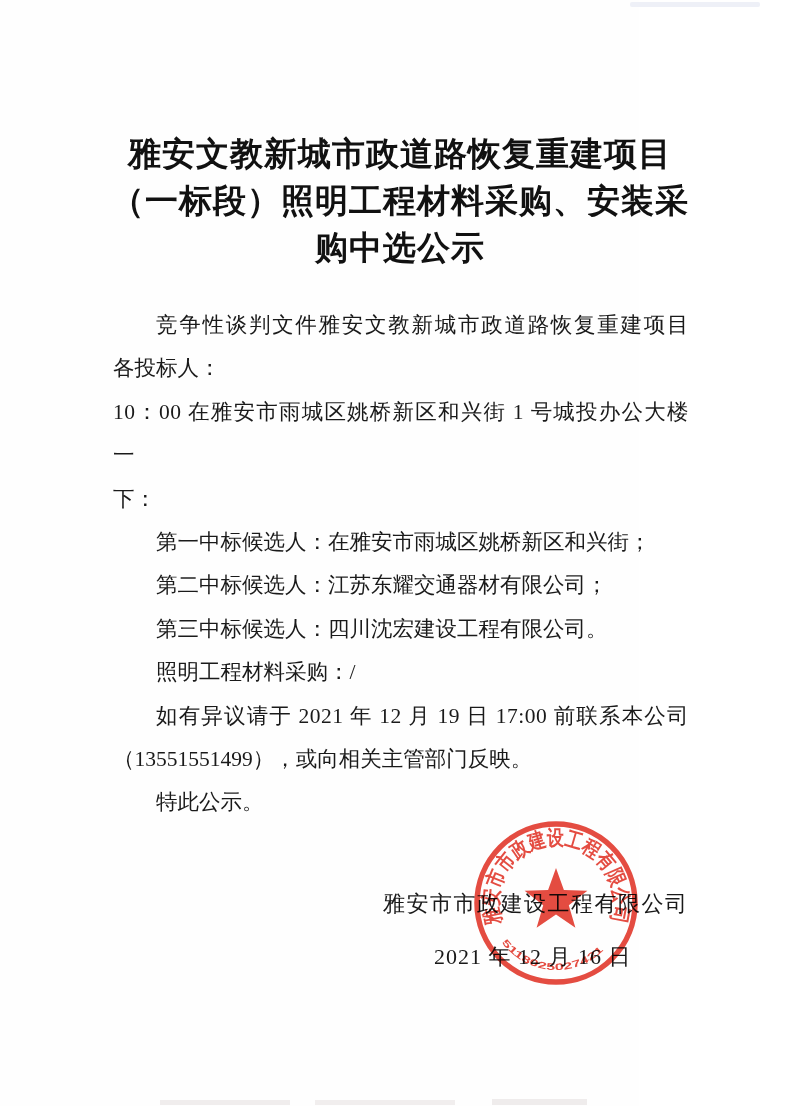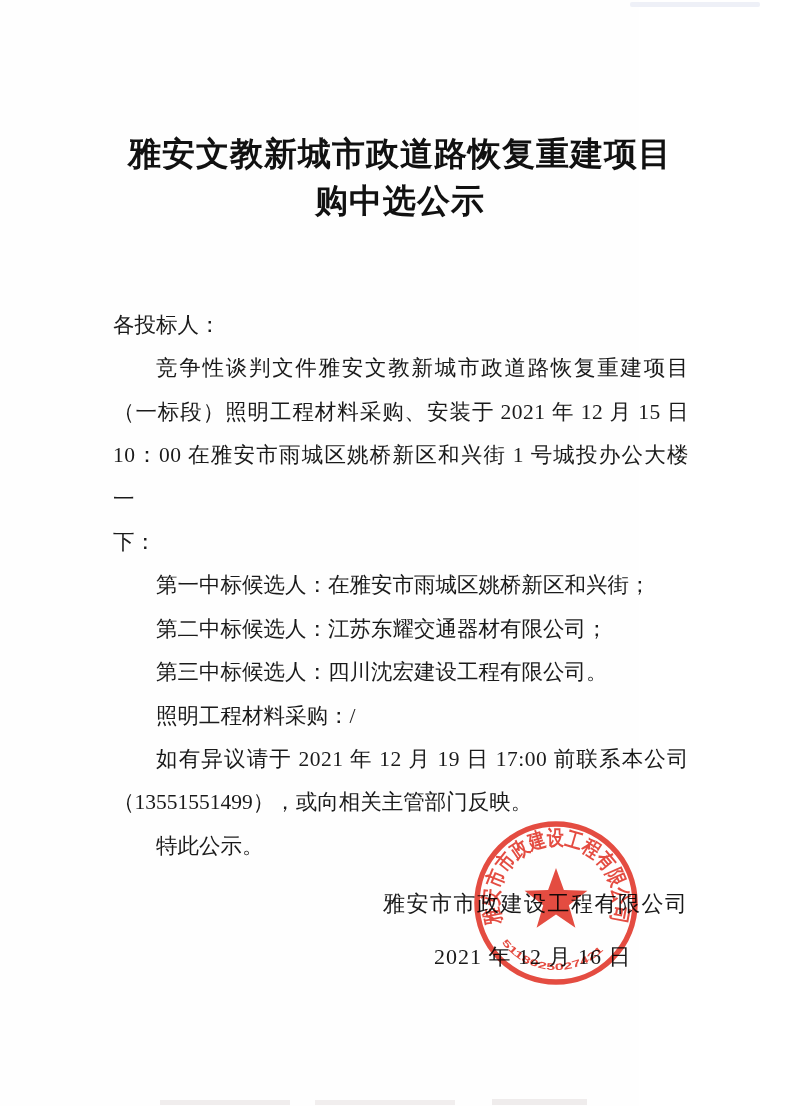--- a/index.html
+++ b/index.html
@@ -65,27 +65,27 @@
 </style>
 </head>
 <body>
 
 <div class="page">
 
   <div class="artifact top-band"></div>
 
   <div class="title">
     <div>雅安文教新城市政道路恢复重建项目</div>
+    <div>（一标段）照明工程材料采购、安装采</div>
     <div>购中选公示</div>
   </div>
 
   <div class="body-text">
+    <div class="line indent just">竞争性谈判文件雅安文教新城市政道路恢复重建项目</div>
     <div class="line">各投标人：</div>
-    <div class="line indent just">竞争性谈判文件雅安文教新城市政道路恢复重建项目</div>
-    <div class="line just">（一标段）照明工程材料采购、安装于 2021 年 12 月 15 日</div>
     <div class="line just">10：00 在雅安市雨城区姚桥新区和兴街 1 号城投办公大楼一</div>
     <div class="line">下：</div>
     <div class="line indent">第一中标候选人：在雅安市雨城区姚桥新区和兴街；</div>
     <div class="line indent">第二中标候选人：江苏东耀交通器材有限公司；</div>
     <div class="line indent">第三中标候选人：四川沈宏建设工程有限公司。</div>
     <div class="line indent">照明工程材料采购：/</div>
     <div class="line indent just">如有异议请于 2021 年 12 月 19 日 17:00 前联系本公司</div>
     <div class="line">（13551551499），或向相关主管部门反映。</div>
     <div class="line indent">特此公示。</div>
   </div>

